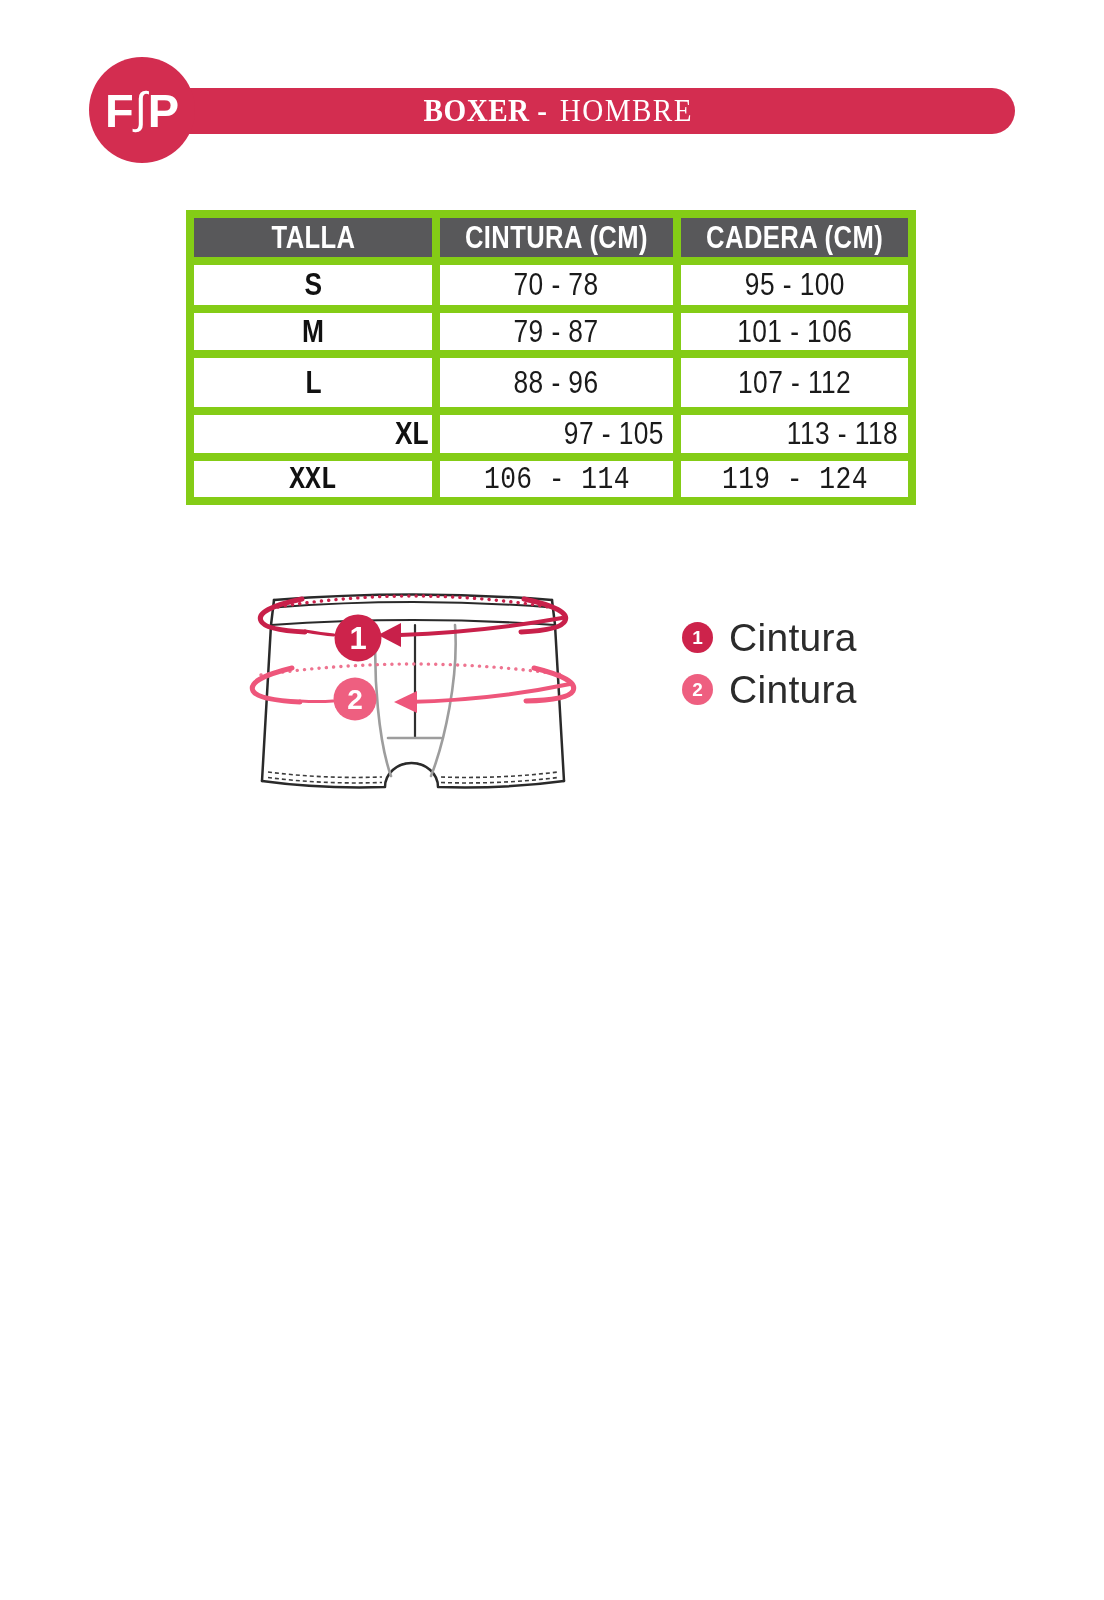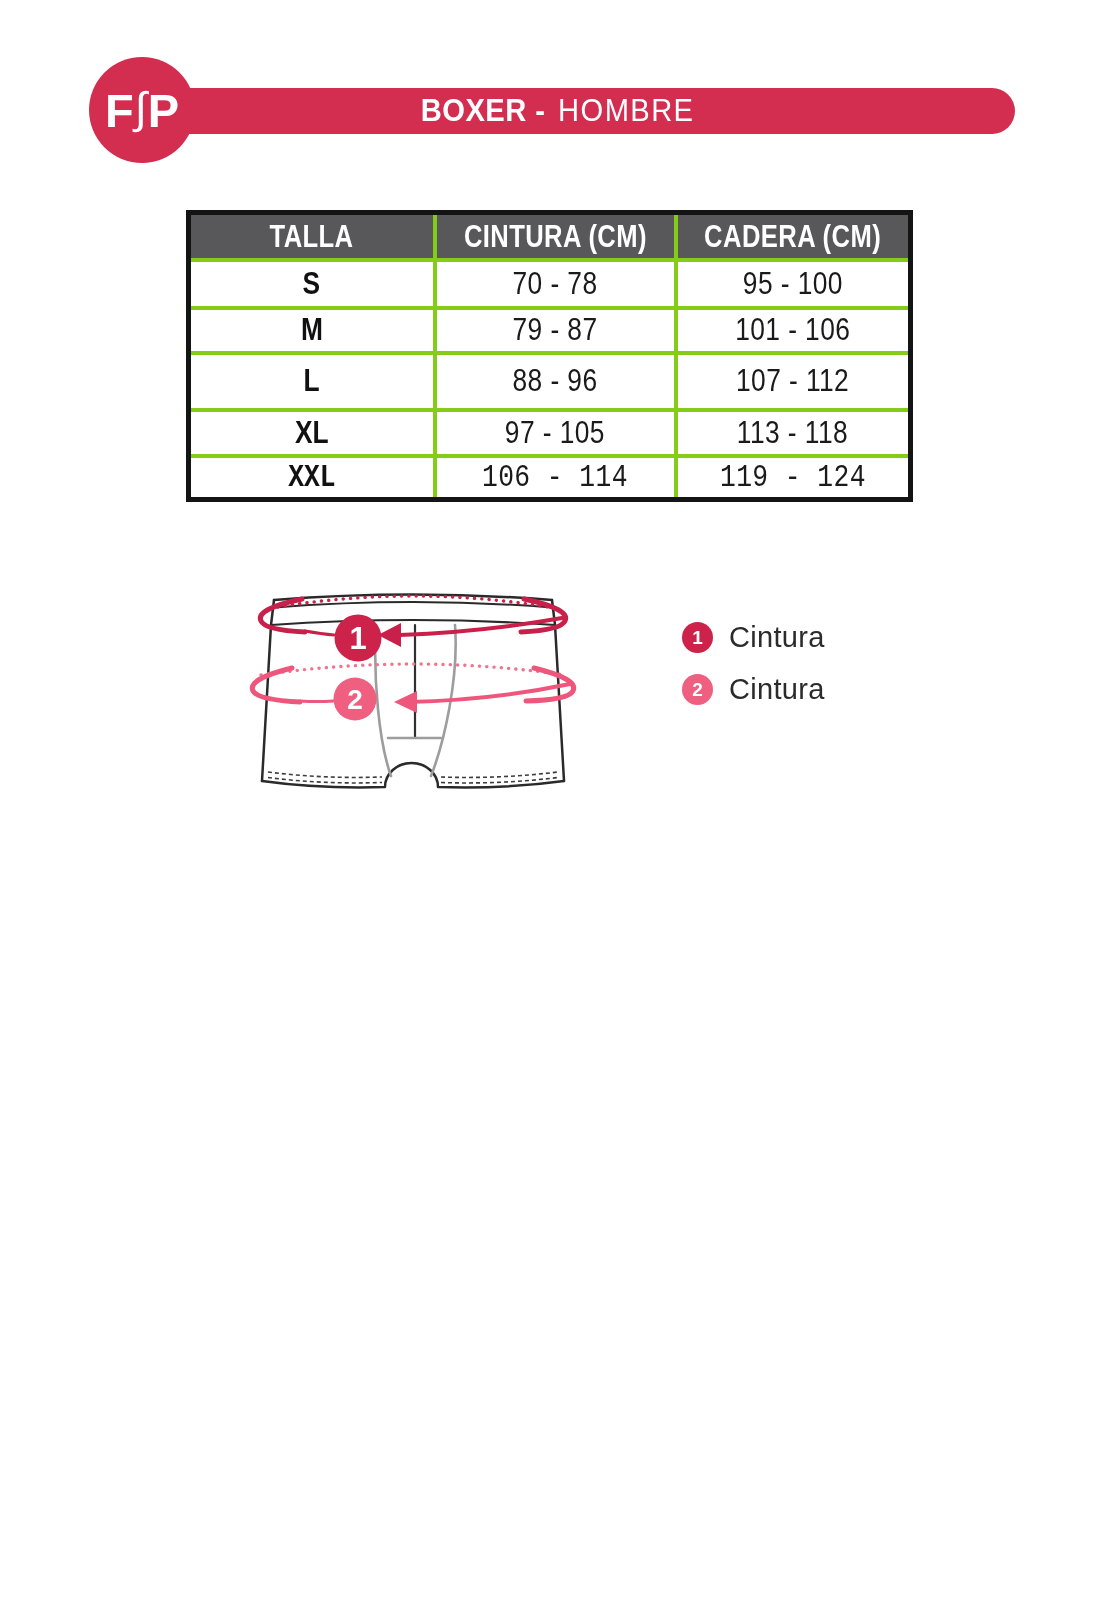--- a/index.html
+++ b/index.html
@@ -2,61 +2,61 @@
 <html><head>
 <meta charset="utf-8">
 <style>
   * { margin:0; padding:0; box-sizing:border-box; }
   html,body { width:1104px; height:1600px; background:#ffffff;
     font-family:"Liberation Sans", sans-serif; position:relative; overflow:hidden; }
 
   
   .banner { position:absolute; left:141px; top:88px; width:874px; height:46px;
     background:#D32D50; border-radius:0 23px 23px 0;
-    display:flex; align-items:center; justify-content:center; padding-right:40px; }
+    display:flex; align-items:center; justify-content:center; padding-right:40px;font-family:Liberation Serif, serif; }
   .banner-inner { display:inline-block; transform:scaleX(0.94); white-space:nowrap; }
   .banner-bold  { color:#fff; font-size:31px; font-weight:700; letter-spacing:0.5px; }
   .banner-light { color:#fff; font-size:31px; font-weight:400; letter-spacing:1.5px; margin-left:9px; }
 
   .logo-circle { position:absolute; left:89px; top:57px; width:106px; height:106px;
     background:#D32D50; border-radius:50%;
     display:flex; align-items:center; justify-content:center; }
   .logo-f,.logo-p { color:#fff; font-size:47px; font-weight:700; }
   .logo-squiggle  { color:#fff; font-size:44px; font-weight:400; margin:0 1px; position:relative; top:-2px; }
 
   
   table.size-table { position:absolute; left:186px; top:210px; width:722px;
     border-collapse:collapse; table-layout:fixed; border:5px solid #141414; }
-  .size-table th, .size-table td { border:4px solid #84cc16; text-align:center; vertical-align:middle; padding:0; }
+  .size-table th, .size-table td { border:8px solid #84cc16; text-align:center; vertical-align:middle; padding:0; }
   .size-table th { background:#58585A; height:47px; }
   .size-table td { background:#ffffff; }
   .hdr-txt  { display:inline-block; transform:scaleX(0.80); white-space:nowrap;
     color:#fff; font-size:32px; font-weight:700; letter-spacing:0.5px; }
   .size-txt { display:inline-block; transform:scaleX(0.85); white-space:nowrap;
     color:#111; font-size:31px; font-weight:700; }
   .num-txt  { display:inline-block; transform:scaleX(0.85); white-space:nowrap;
     color:#1a1a1a; font-size:31px; font-weight:400; letter-spacing:0.5px; }
   tr.row-s   td { height:48px; }
   tr.row-m   td { height:45px; }
   tr.row-l   td { height:57px; }
-  tr.row-xl  td { height:46px; }
+  tr.row-xl  td { height:46px;text-align:right; }
   tr.row-xxl td { height:44px;font-family:Liberation Mono, monospace; }
 
   
   .diagram { position:absolute; left:248px; top:578px; width:334px; height:236px; }
 
   
   .legend { position:absolute; left:682px; top:622px; }
   .legend-row { display:flex; align-items:center; height:31px; margin-bottom:21px; }
   .legend-badge { width:31px; height:31px; border-radius:50%; color:#fff;
     font-size:19px; font-weight:700; display:flex; align-items:center; justify-content:center;
     margin-right:16px; flex:0 0 31px; }
   .legend-badge.b1 { background:#CD234B; }
   .legend-badge.b2 { background:#EE5F80; }
-  .legend-label { font-size:29px; color:#2b2b2b; letter-spacing:0.3px; }
+  .legend-label { font-size:39px; color:#2b2b2b; letter-spacing:0.3px; }
 </style>
 </head>
 <body>
 
 <div class="banner">
   <div class="banner-inner">
     <span class="banner-bold">BOXER -</span>
     <span class="banner-light">HOMBRE</span>
   </div>
 </div>

